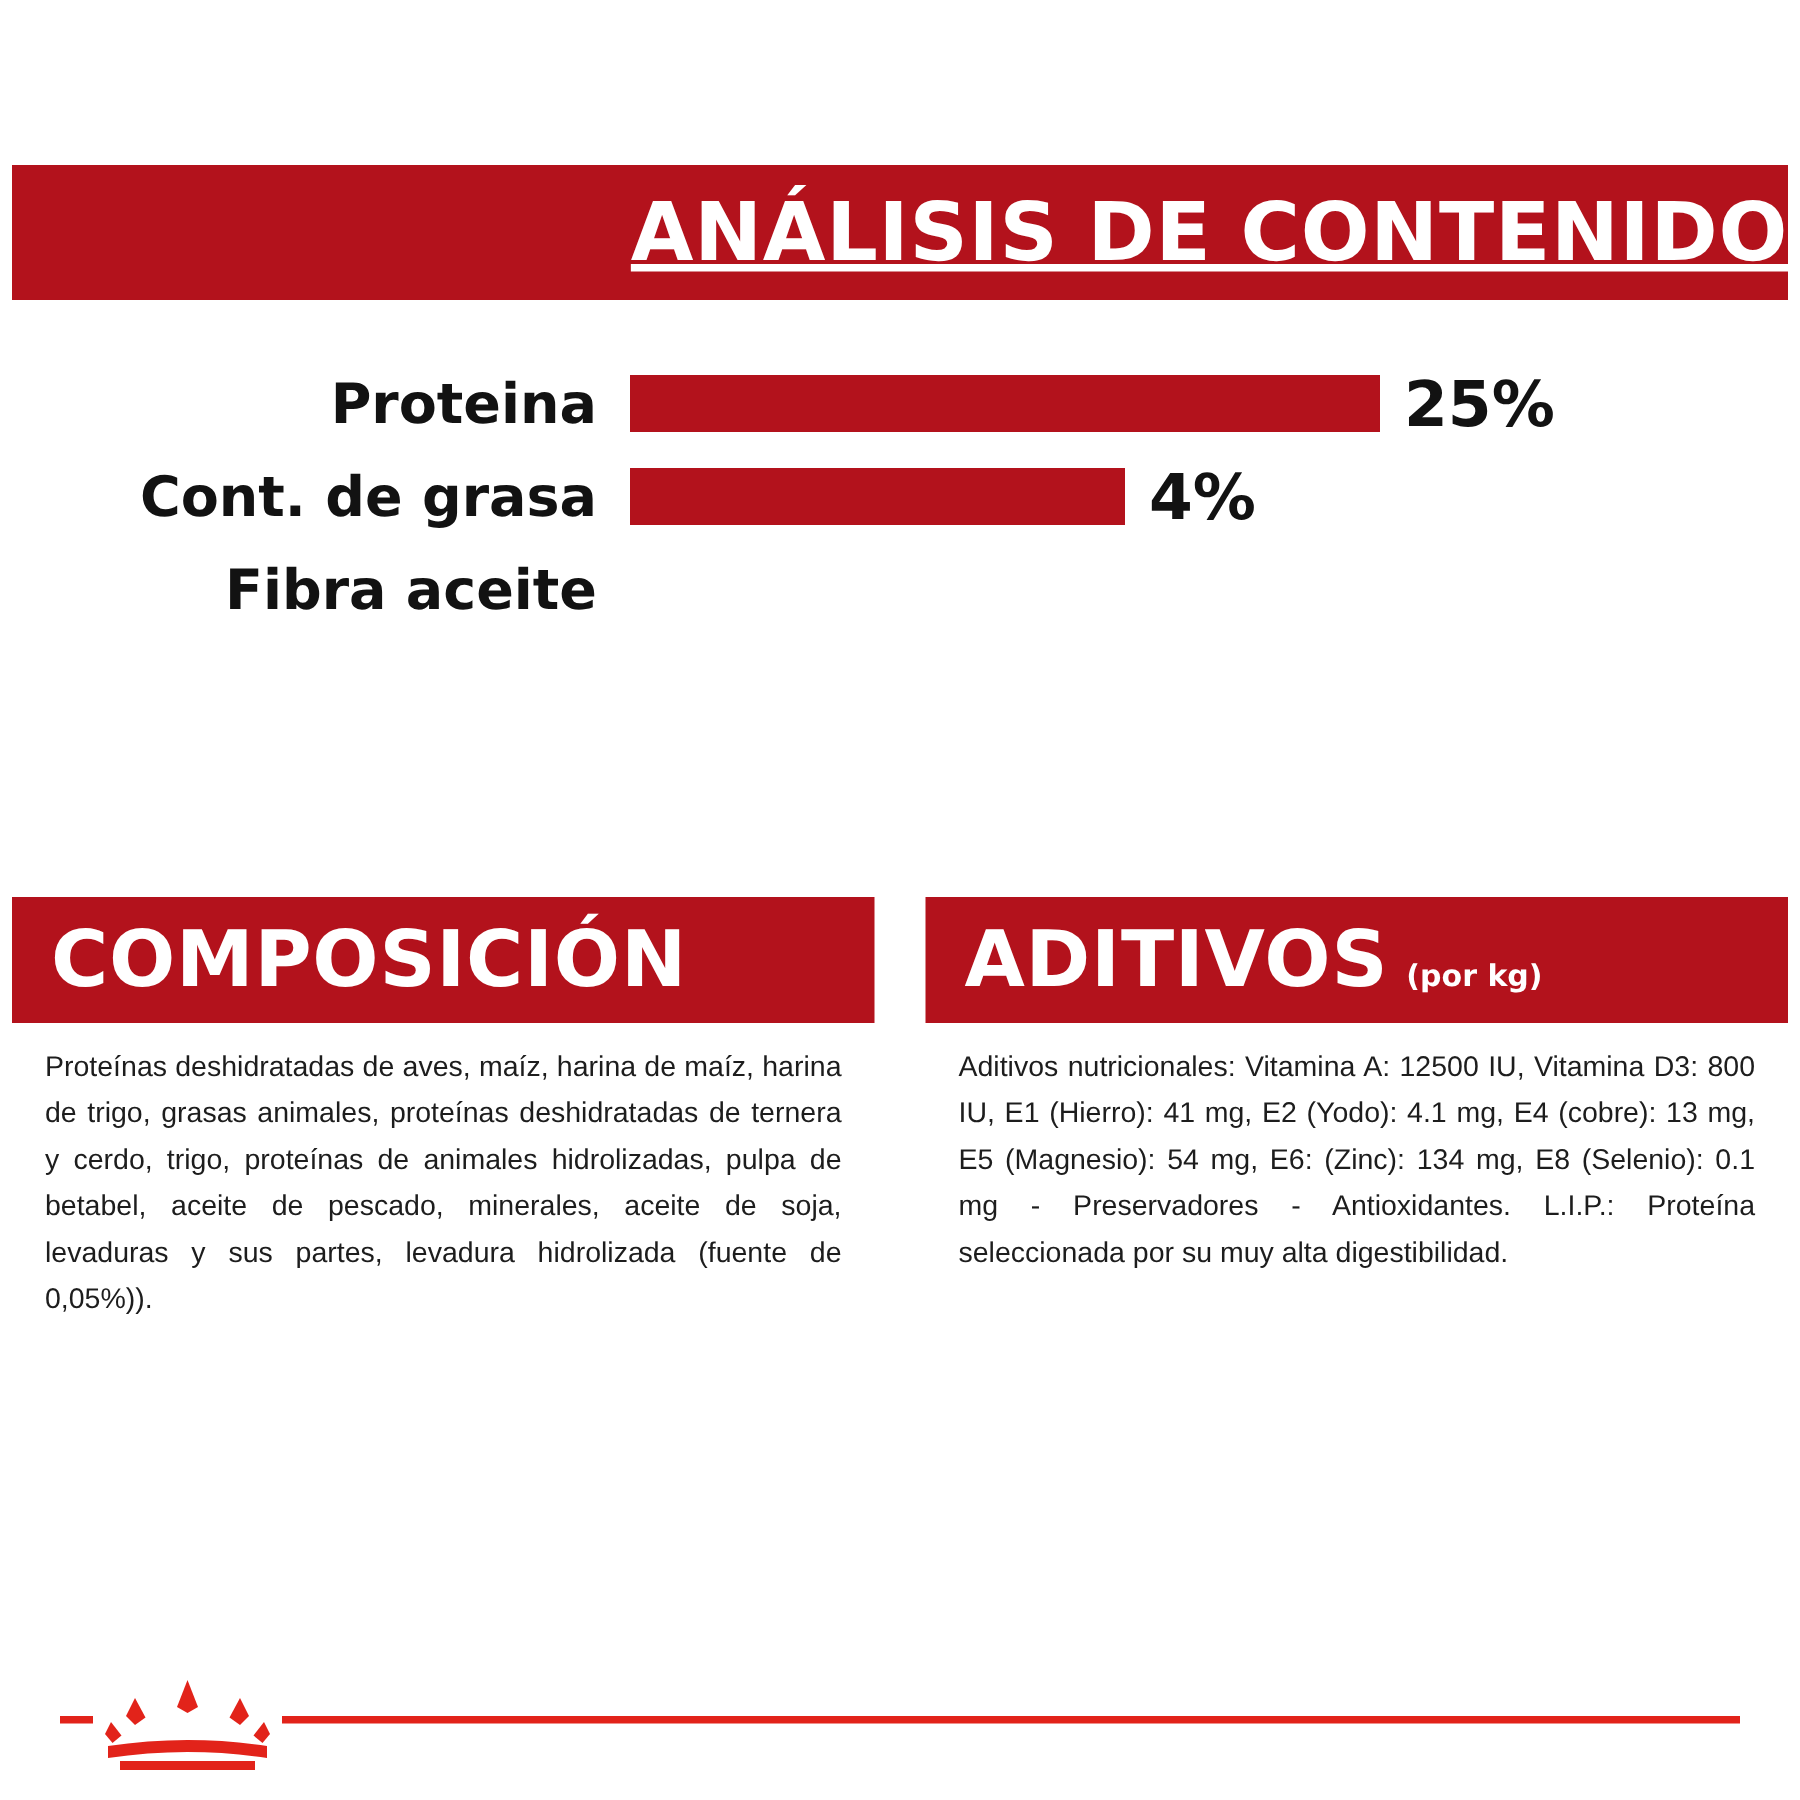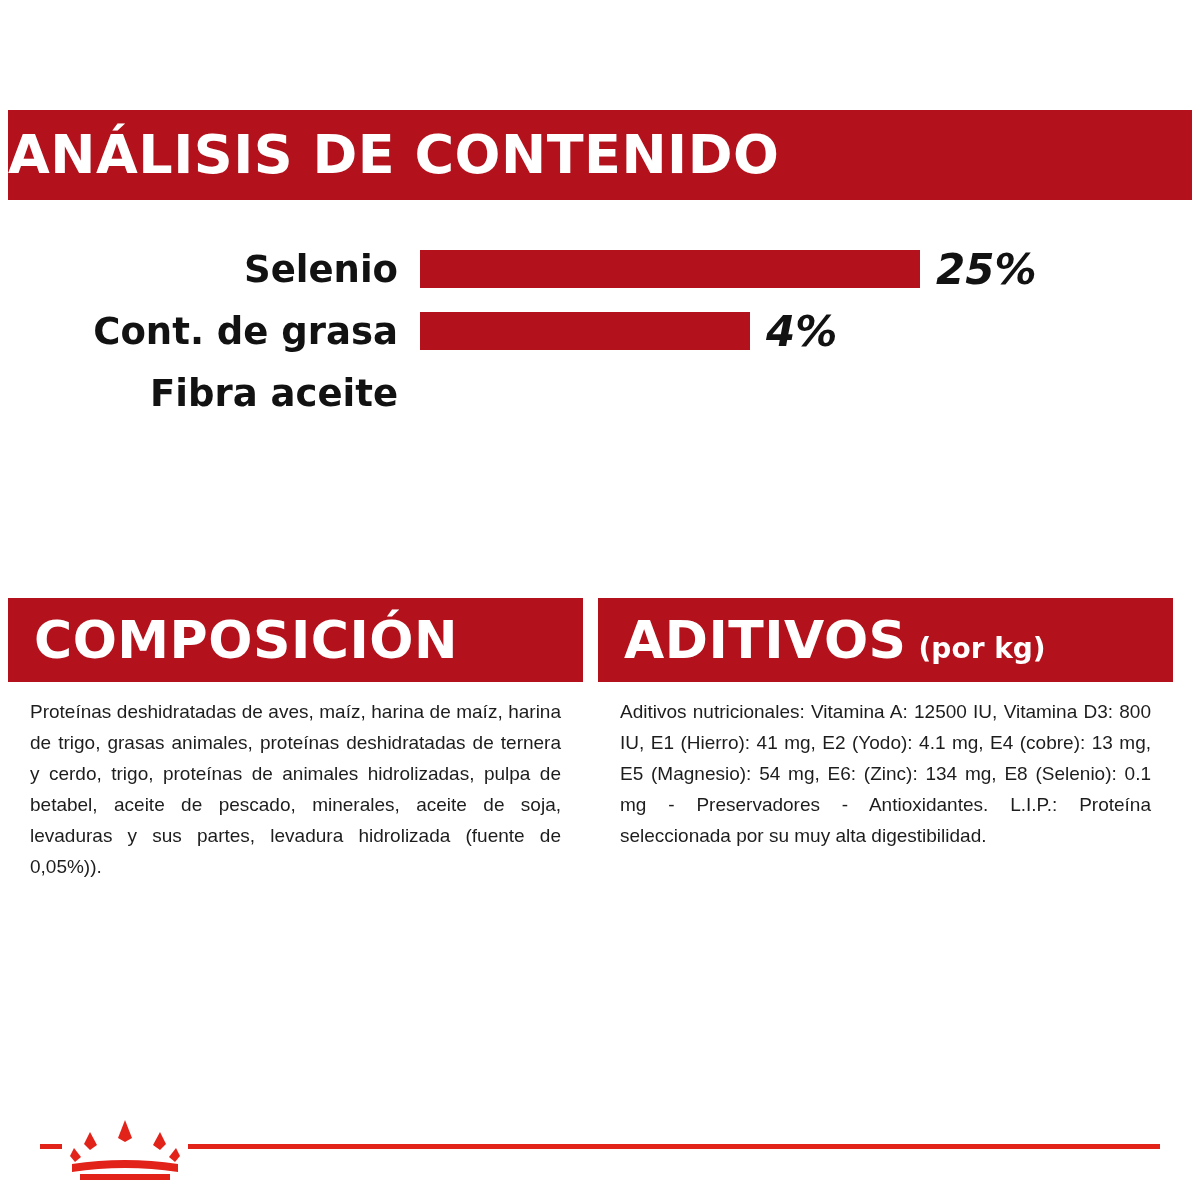--- a/index.html
+++ b/index.html
@@ -20,21 +20,22 @@
     height: 1200px;
     box-sizing: border-box;
   }
 
   
   .band {
     background: #b3121c;
     color: #ffffff;
     display: flex;
     align-items: center;
-    justify-content: flex-start;
+    justify-content: flex-end;
+    text-decoration: underline;
   }
   .band-title {
     font-family: "DejaVu Sans", sans-serif;
     font-weight: 700;
     letter-spacing: 0.5px;
     text-transform: uppercase;
   }
 
   #analysis-band {
     position: absolute;
@@ -79,31 +80,30 @@
     height: 38px;
     background: #b3121c;
   }
   .nutrient-value {
     font-family: "DejaVu Sans", sans-serif;
     font-weight: 700;
     font-size: 42px;
     color: #121212;
     margin-left: 16px;
     white-space: nowrap;
-    font-style: italic;
   }
 
   
   #columns {
     position: absolute;
     left: 8px;
     top: 598px;
     width: 1184px;
     display: flex;
-    gap: 15px;
+    gap: 34px;
   }
   .col {
     width: 575px;
   }
   .col-head {
     background: #b3121c;
     color: #ffffff;
     height: 84px;
     display: flex;
     align-items: baseline;
@@ -113,21 +113,21 @@
   .col-head-main {
     font-family: "DejaVu Sans", sans-serif;
     font-weight: 700;
     font-size: 52px;
     line-height: 84px;
     letter-spacing: 0.5px;
   }
   .col-head-sub {
     font-family: "DejaVu Sans", sans-serif;
     font-weight: 700;
-    font-size: 28px;
+    font-size: 20px;
     margin-left: 12px;
   }
   .col-body {
     padding: 14px 22px 0 22px;
     font-family: "Liberation Sans", sans-serif;
     font-size: 19px;
     line-height: 31px;
     text-align: justify;
     color: #1d1d1d;
   }
@@ -165,21 +165,21 @@
 
 <div class="page">
 
   <div id="analysis-band" class="band">
     <div class="band-title">ANÁLISIS DE CONTENIDO</div>
   </div>
 
   <div id="nutrients">
 
     <div class="nutrient-row">
-      <div class="nutrient-label">Selenio</div>
+      <div class="nutrient-label">Proteina</div>
       <div class="nutrient-bar-wrap">
         <div class="nutrient-bar" style="width: 500px; background: rgb(179, 18, 28);"></div>
         <div class="nutrient-value">25%</div>
       </div>
     </div>
 
     <div class="nutrient-row">
       <div class="nutrient-label">Cont. de grasa</div>
       <div class="nutrient-bar-wrap">
         <div class="nutrient-bar" style="width: 330px; background: rgb(179, 18, 28);"></div>

